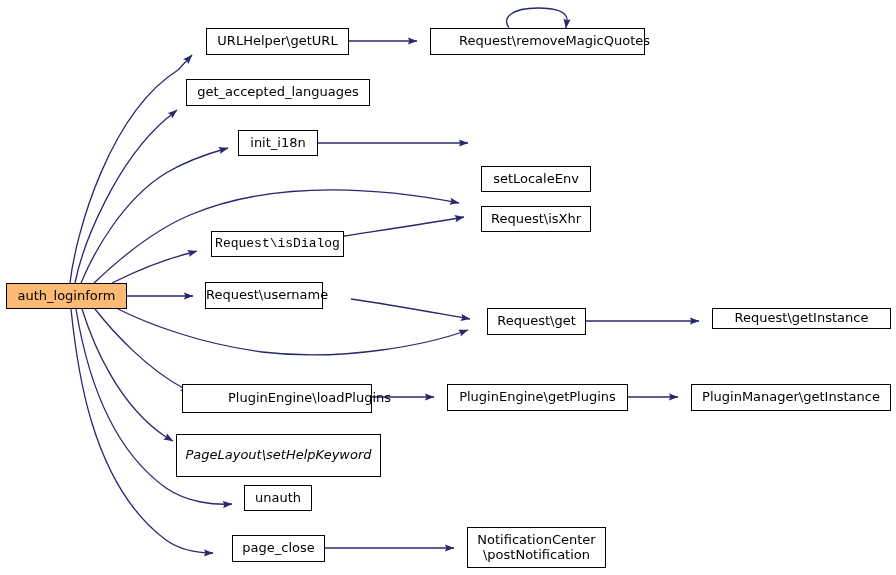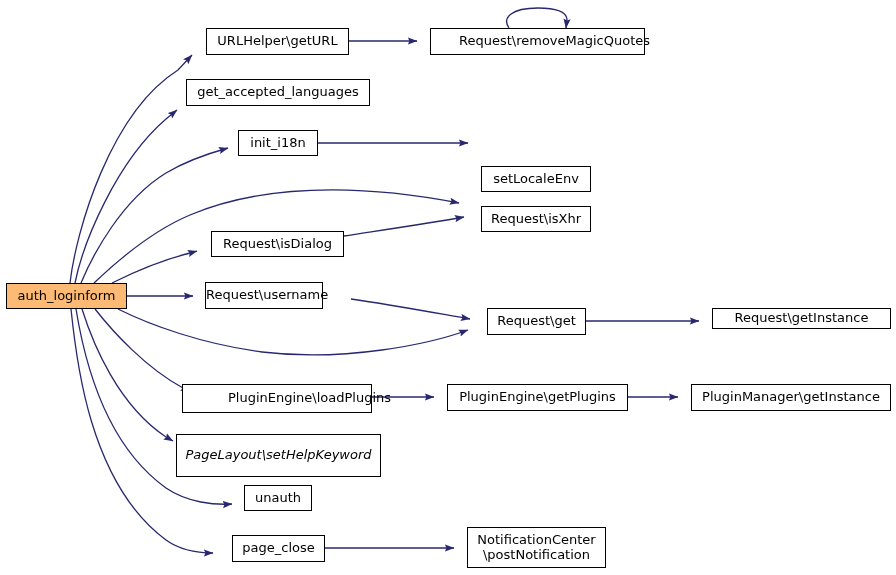--- a/index.html
+++ b/index.html
@@ -77,21 +77,21 @@
         <path d="M372,397 L434,397" fill="none" stroke="#28286e" stroke-width="1.3" marker-end="url(#arrowhead)"></path>
         <path d="M628,397 L678,397" fill="none" stroke="#28286e" stroke-width="1.3" marker-end="url(#arrowhead)"></path>
         <path d="M325,548 L454,548" fill="none" stroke="#28286e" stroke-width="1.3" marker-end="url(#arrowhead)"></path>
       </g>
   </svg>
   <div id="node-group">
       <div class="node root" style="left: 6px; top: 283px; width: 121px; height: 26px;"><span class="label">auth_loginform</span></div>
       <div class="node" style="left: 206px; top: 28px; width: 143px; height: 27px;"><span class="label">URLHelper\getURL</span></div>
       <div class="node" style="left: 186px; top: 79px; width: 184px; height: 27px;"><span class="label">get_accepted_languages</span></div>
       <div class="node" style="left: 238px; top: 130px; width: 80px; height: 26px;"><span class="label">init_i18n</span></div>
-      <div class="node" style="left: 211px; top: 231px; width: 133px; height: 26px;"><span class="label">Request\isDialog</span></div>
+      <div class="node" style="left: 211px; top: 231px; width: 133px; height: 26px; font-family: Liberation Mono, monospace;"><span class="label">Request\isDialog</span></div>
       <div class="node" style="left: 205px; top: 282px; width: 118px; height: 27px;"><span class="label">Request\username</span></div>
       <div class="node" style="left: 182px; top: 384px; width: 190px; height: 29px; padding-left: 45px;"><span class="label">PluginEngine\loadPlugins</span></div>
       <div class="node" style="left: 176px; top: 434px; width: 205px; height: 43px; font-style: italic;"><span class="label">PageLayout\setHelpKeyword</span></div>
       <div class="node" style="left: 244px; top: 485px; width: 68px; height: 26px;"><span class="label">unauth</span></div>
       <div class="node" style="left: 232px; top: 535px; width: 93px; height: 27px;"><span class="label">page_close</span></div>
       <div class="node" style="left: 430px; top: 28px; width: 215px; height: 27px; padding-left: 28px;"><span class="label">Request\removeMagicQuotes</span></div>
       <div class="node" style="left: 481px; top: 130px; width: 110px; height: 26px; margin-top: 36px;"><span class="label">setLocaleEnv</span></div>
       <div class="node" style="left: 481px; top: 206px; width: 110px; height: 26px;"><span class="label">Request\isXhr</span></div>
       <div class="node" style="left: 487px; top: 308px; width: 99px; height: 27px;"><span class="label">Request\get</span></div>
       <div class="node" style="left: 447px; top: 384px; width: 181px; height: 27px;"><span class="label">PluginEngine\getPlugins</span></div>

